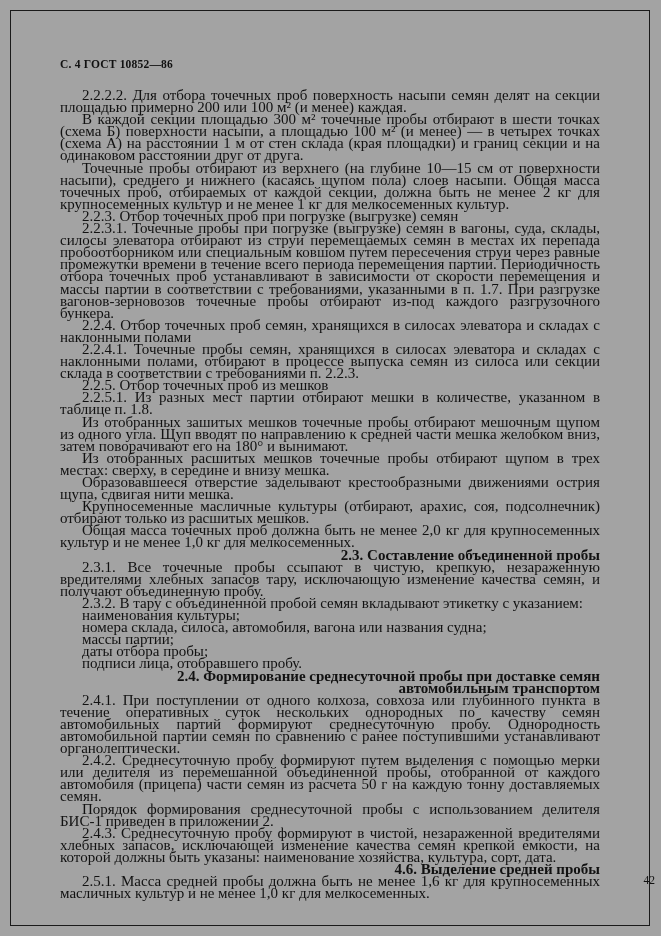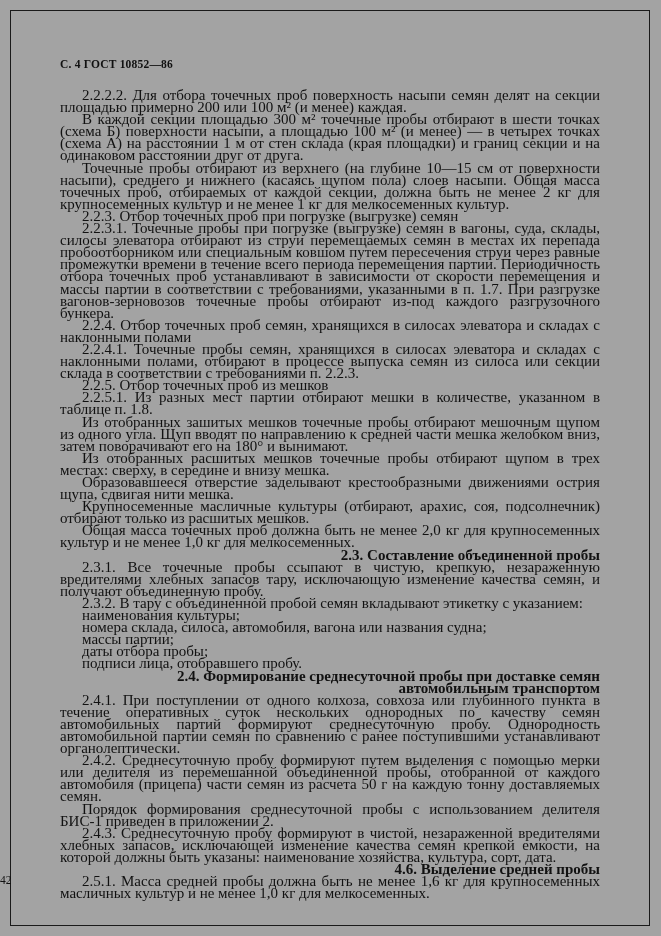--- a/index.html
+++ b/index.html
@@ -48,21 +48,21 @@
   }
   .body-text .para.bold {
     font-weight: bold;
     text-align: right;
   }
   .pagenum {
     position: absolute;
     left: 0;
     bottom: 50px;
     width: 655px;
-    text-align: left;
+    text-align: right;
     font-size: 11.5px;
     color: #111111;
   }
 </style>
 </head>
 <body>
 
 <div class="page">
   <div class="frame"></div>
   <div class="content">

